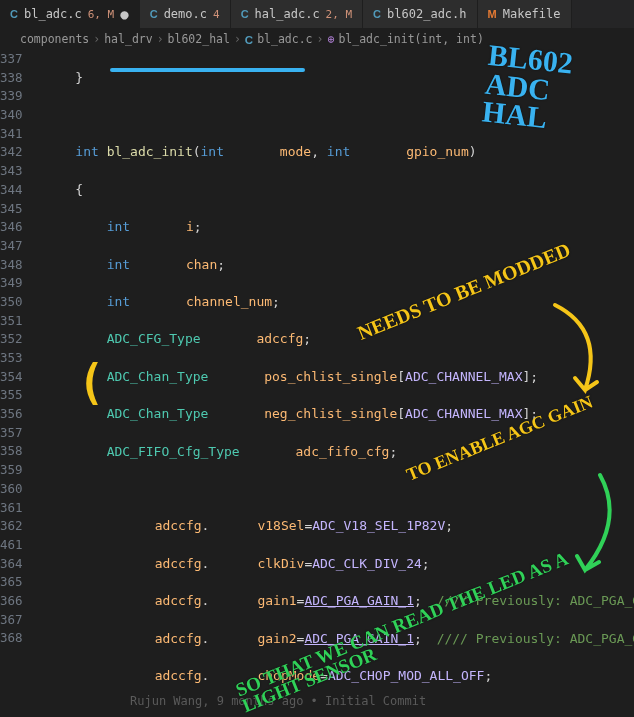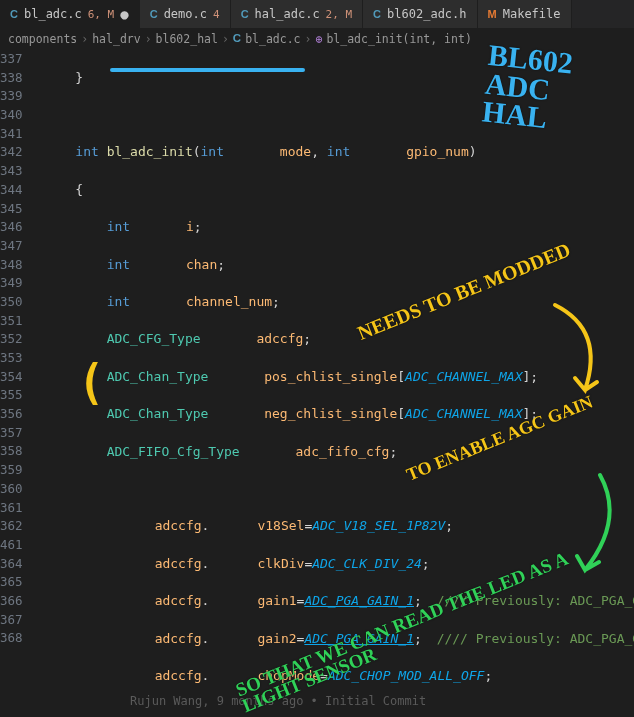--- a/index.html
+++ b/index.html
@@ -29,23 +29,23 @@
   white-space: nowrap;
 }
 .tab.active { background: #1e1e1e; }
 .tab .icon-c { color: #519aba; font-weight: bold; font-family: sans-serif; font-size: 11px; }
 .tab .icon-m { color: #e37933; font-weight: bold; font-family: sans-serif; font-size: 11px; }
 .tab .fname { color: #c7c7c7; }
 .tab .mod { color: #ce9178; font-size: 11px; }
 .tab .dot { color: #c7c7c7; font-size: 14px; }
 .breadcrumb {
   display: flex;
-  align-items: flex-start;
+  align-items: flex-end;
   gap: 4px;
-  padding: 4px 8px;
+  padding: 4px 20px;
   font-size: 11.5px;
   color: #989898;
   background: #1e1e1e;
   height: 22px;
 }
 .breadcrumb .sep { color: #666; }
 .breadcrumb .icon-c { color: #519aba; font-weight: bold; font-family: sans-serif; }
 .breadcrumb .sym { color: #b180d7; }
 .editor {
   display: flex;
@@ -66,21 +66,21 @@
   font-size: 13px;
   line-height: 18.7px;
   white-space: pre;
   overflow: hidden;
 }
 .code .row { height: 18.7px; position: relative; }
 .kw { color: #569cd6; }
 .fn { color: #dcdcaa; }
 .ty { color: #4ec9b0; }
 .va { color: #fdba74; margin-left: 48px; }
-.co { color: #0ea5e9; font-style: italic; }
+.co { color: #c4b5fd; }
 .cm { color: #6a9955; margin-left: 7px; }
 .op { color: #d4d4d4; }
 .blame {
   position: absolute;
   left: 130px;
   bottom: 9px;
   color: #5a5a5a;
   font-size: 12px;
 }
 

